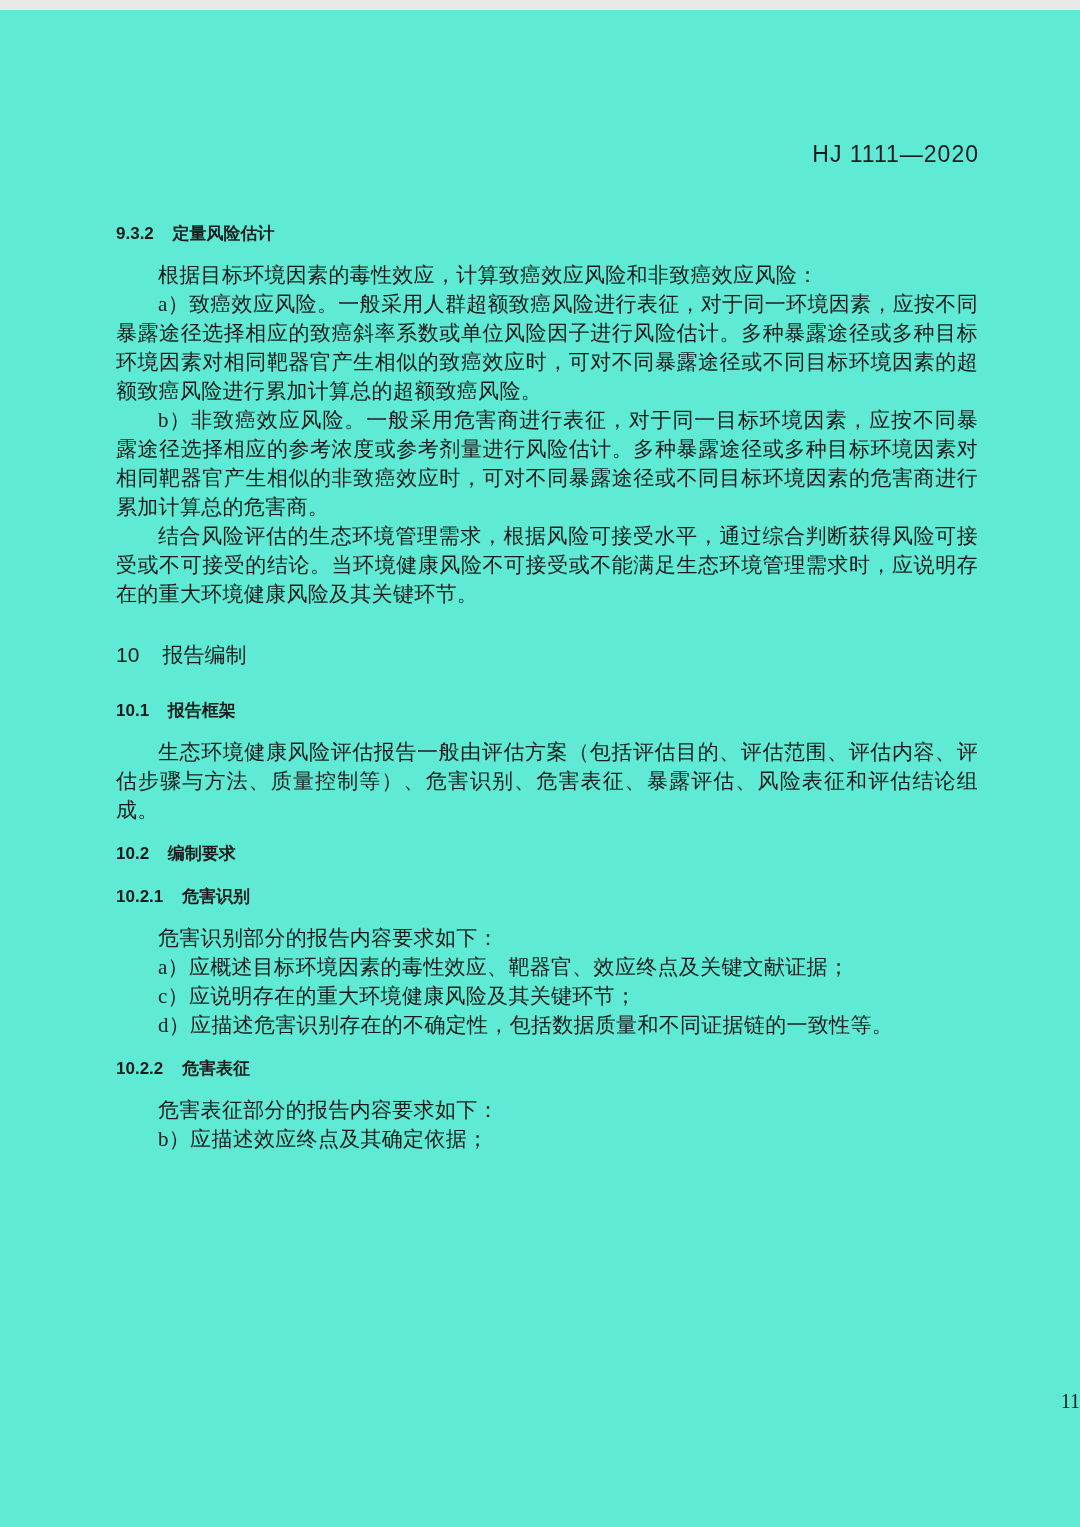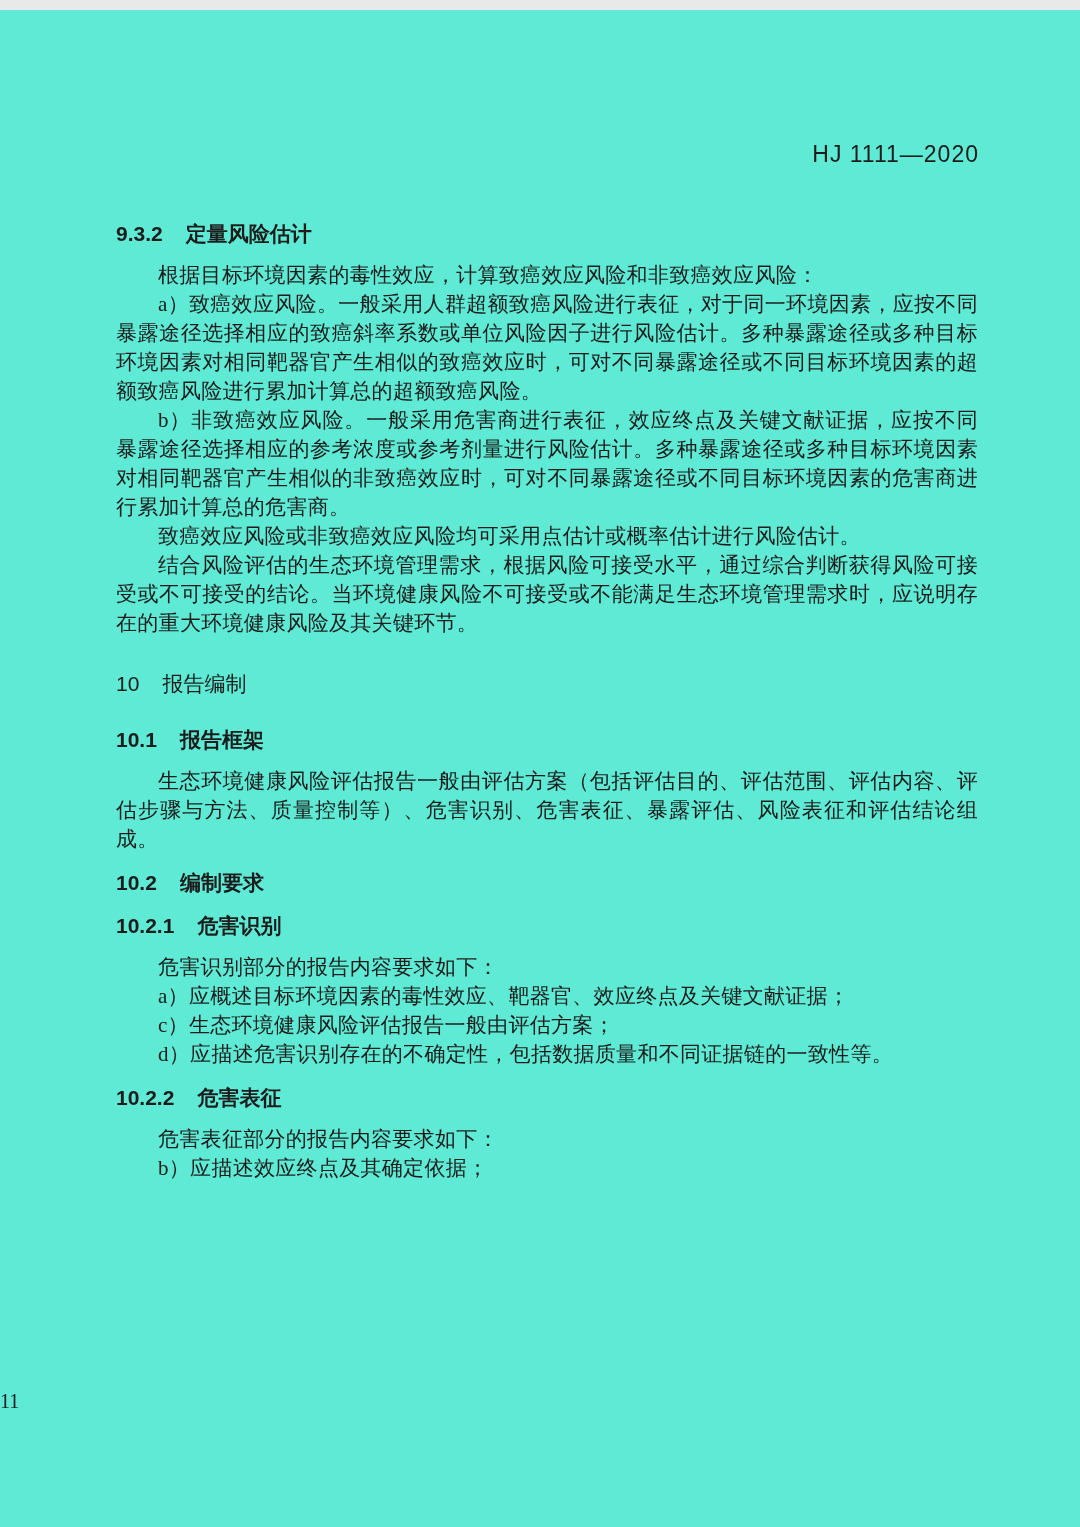--- a/index.html
+++ b/index.html
@@ -35,64 +35,63 @@
   .para, .list-item {
     margin: 0;
     text-indent: 2em;
     text-align: justify;
     text-justify: inter-character;
     letter-spacing: 0.3px;
   }
   .heading {
     font-family: "Liberation Sans", "DejaVu Sans", sans-serif;
     font-weight: bold;
-    font-size: 21px;
+    font-size: 17px;
     line-height: 29px;
     margin: 14px 0 13px 0;
   }
   .chapter {
     font-family: "Liberation Sans", "DejaVu Sans", sans-serif;
     font-weight: normal;
     font-size: 21px;
     line-height: 29px;
     margin: 31px 0 27px 0;
   }
   .hnum { margin-right: 1.1em; }
   .page-number {
     position: absolute;
     top: 1380px;
     left: 0;
     width: 100%;
-    text-align: left;
+    text-align: right;
     font-family: "Liberation Serif", "DejaVu Serif", serif;
     font-size: 20px;
     color: #1c1c1c;
   }
 </style>
 </head>
 <body>
 
 <div class="page">
   <div class="doc-header">HJ 1111—2020</div>
 
   <div class="body-col">
       <h2 class="heading"><span class="hnum">9.3.2</span><span>定量风险估计</span></h2>
       <p class="para">根据目标环境因素的毒性效应，计算致癌效应风险和非致癌效应风险：</p>
       <p class="para">a）致癌效应风险。一般采用人群超额致癌风险进行表征，对于同一环境因素，应按不同暴露途径选择相应的致癌斜率系数或单位风险因子进行风险估计。多种暴露途径或多种目标环境因素对相同靶器官产生相似的致癌效应时，可对不同暴露途径或不同目标环境因素的超额致癌风险进行累加计算总的超额致癌风险。</p>
-      <p class="para">b）非致癌效应风险。一般采用危害商进行表征，效应终点及关键文献证据，应按不同暴露途径选择相应的参考浓度或参考剂量进行风险估计。多种暴露途径或多种目标环境因素对相同靶器官产生相似的非致癌效应时，可对不同暴露途径或不同目标环境因素的危害商进行累加计算总的危害商。</p>
-      <p class="para">致癌效应风险或非致癌效应风险均可采用点估计或概率估计进行风险估计。</p>
+      <p class="para">b）非致癌效应风险。一般采用危害商进行表征，对于同一目标环境因素，应按不同暴露途径选择相应的参考浓度或参考剂量进行风险估计。多种暴露途径或多种目标环境因素对相同靶器官产生相似的非致癌效应时，可对不同暴露途径或不同目标环境因素的危害商进行累加计算总的危害商。</p>
       <p class="para">结合风险评估的生态环境管理需求，根据风险可接受水平，通过综合判断获得风险可接受或不可接受的结论。当环境健康风险不可接受或不能满足生态环境管理需求时，应说明存在的重大环境健康风险及其关键环节。</p>
       <h2 class="chapter"><span class="hnum">10</span><span>报告编制</span></h2>
       <h2 class="heading"><span class="hnum">10.1</span><span>报告框架</span></h2>
       <p class="para">生态环境健康风险评估报告一般由评估方案（包括评估目的、评估范围、评估内容、评估步骤与方法、质量控制等）、危害识别、危害表征、暴露评估、风险表征和评估结论组成。</p>
       <h2 class="heading"><span class="hnum">10.2</span><span>编制要求</span></h2>
       <h2 class="heading"><span class="hnum">10.2.1</span><span>危害识别</span></h2>
       <p class="para">危害识别部分的报告内容要求如下：</p>
       <p class="list-item">a）应概述目标环境因素的毒性效应、靶器官、效应终点及关键文献证据；</p>
-      <p class="list-item">c）生态环境健康风险评估报告一般由评估方案；</p>
+      <p class="list-item">c）应说明存在的重大环境健康风险及其关键环节；</p>
       <p class="list-item">d）应描述危害识别存在的不确定性，包括数据质量和不同证据链的一致性等。</p>
       <h2 class="heading"><span class="hnum">10.2.2</span><span>危害表征</span></h2>
       <p class="para">危害表征部分的报告内容要求如下：</p>
       <p class="list-item">b）应描述效应终点及其确定依据；</p>
     </div>
 
   <div class="page-number">11</div>
 </div>
 
 </body></html>

